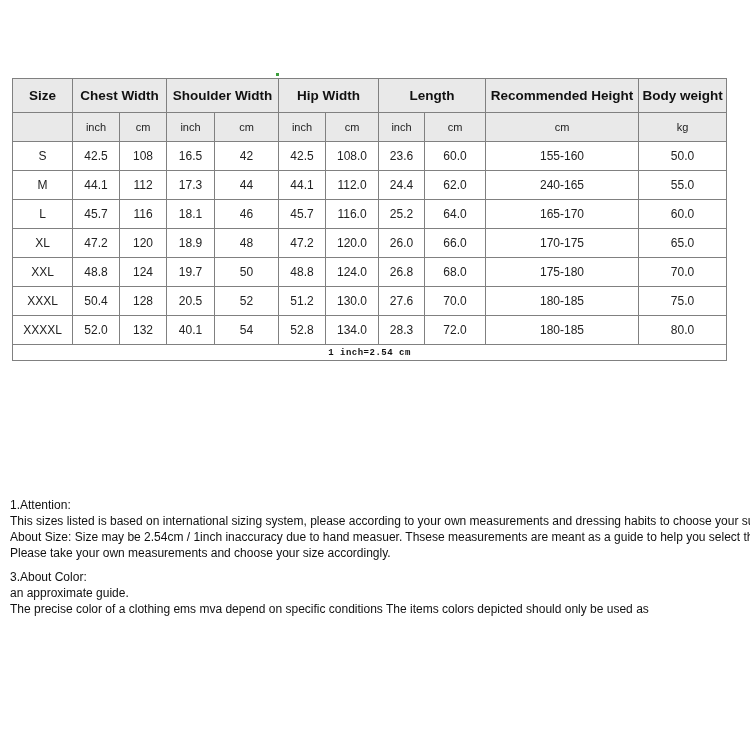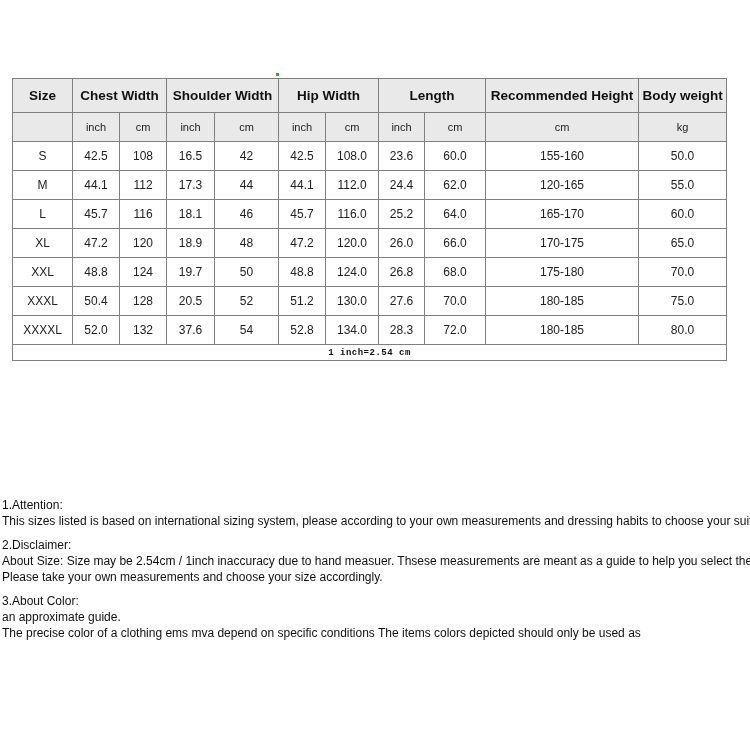--- a/index.html
+++ b/index.html
@@ -39,21 +39,21 @@
   tbody tr { height: 29px; background: #ffffff; }
   tbody td { font-size: 12px; color: #222; }
   tfoot tr { height: 16px; background: #ffffff; }
   tfoot td {
     font-family: Liberation Mono, monospace;
     font-size: 9px; font-weight: bold; color: #111;
     letter-spacing: 0.5px;
   }
 
   .notes {
-    position: absolute; left: 2px; top: 497px; width: 740px;
+    position: absolute; left: 10px; top: 497px; width: 740px;
     font-size: 12px; line-height: 16px; color: #111;
   }
   .note-line { white-space: nowrap; }
   .note-gap { margin-top: 8px; }
 </style>
 </head>
 <body>
 
 <div class="page">
 
@@ -114,21 +114,21 @@
         <tr>
           <td>M</td>
           <td>44.1</td>
           <td>112</td>
           <td>17.3</td>
           <td>44</td>
           <td>44.1</td>
           <td>112.0</td>
           <td>24.4</td>
           <td>62.0</td>
-          <td>120-165</td>
+          <td>240-165</td>
           <td>55.0</td>
         </tr>
         <tr>
           <td>L</td>
           <td>45.7</td>
           <td>116</td>
           <td>18.1</td>
           <td>46</td>
           <td>45.7</td>
           <td>116.0</td>
@@ -173,41 +173,40 @@
           <td>130.0</td>
           <td>27.6</td>
           <td>70.0</td>
           <td>180-185</td>
           <td>75.0</td>
         </tr>
         <tr>
           <td>XXXXL</td>
           <td>52.0</td>
           <td>132</td>
-          <td>37.6</td>
+          <td>40.1</td>
           <td>54</td>
           <td>52.8</td>
           <td>134.0</td>
           <td>28.3</td>
           <td>72.0</td>
           <td>180-185</td>
           <td>80.0</td>
         </tr>
       </tbody>
     <tfoot>
       <tr>
         <td colspan="11">1 inch=2.54 cm</td>
       </tr>
     </tfoot>
   </table>
 
   <div class="notes">
     <div class="note-line">1.Attention:</div>
     <div class="note-line">This sizes listed is based on international sizing system, please according to your own measurements and dressing habits to choose your suitable size.</div>
-    <div class="note-line note-gap">2.Disclaimer:</div>
     <div class="note-line">About Size: Size may be 2.54cm / 1inch inaccuracy due to hand measuer. Thsese measurements are meant as a guide to help you select the correct size.</div>
     <div class="note-line">Please take your own measurements and choose your size accordingly.</div>
     <div class="note-line note-gap">3.About Color:</div>
     <div class="note-line">an approximate guide.</div>
     <div class="note-line">The precise color of a clothing ems mva depend on specific conditions The items colors depicted should only be used as</div>
   </div>
 
 </div>
 
 </body></html>

